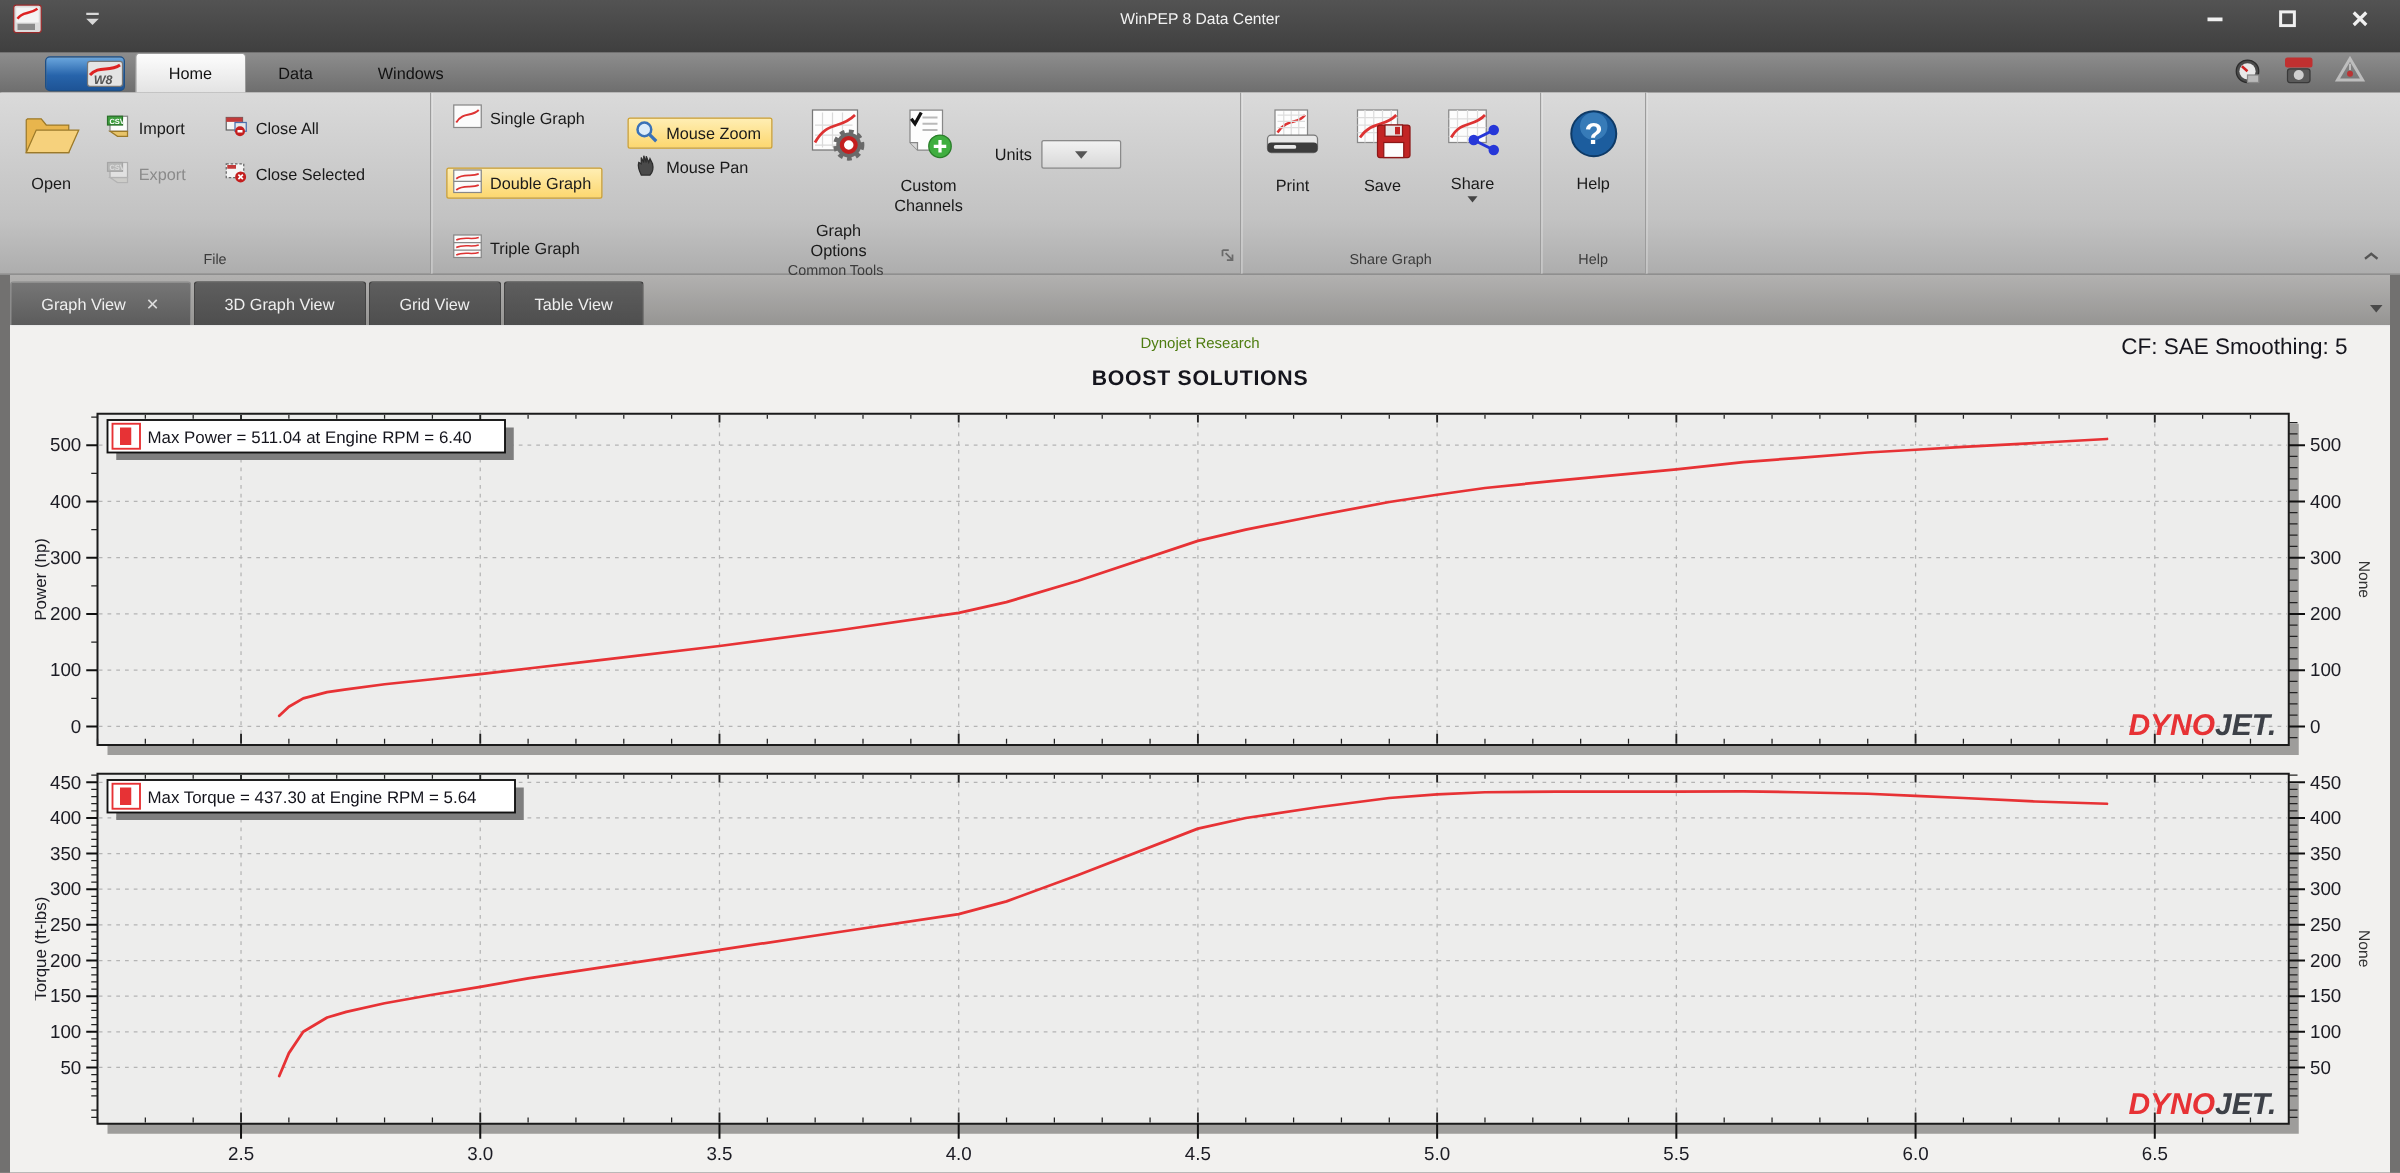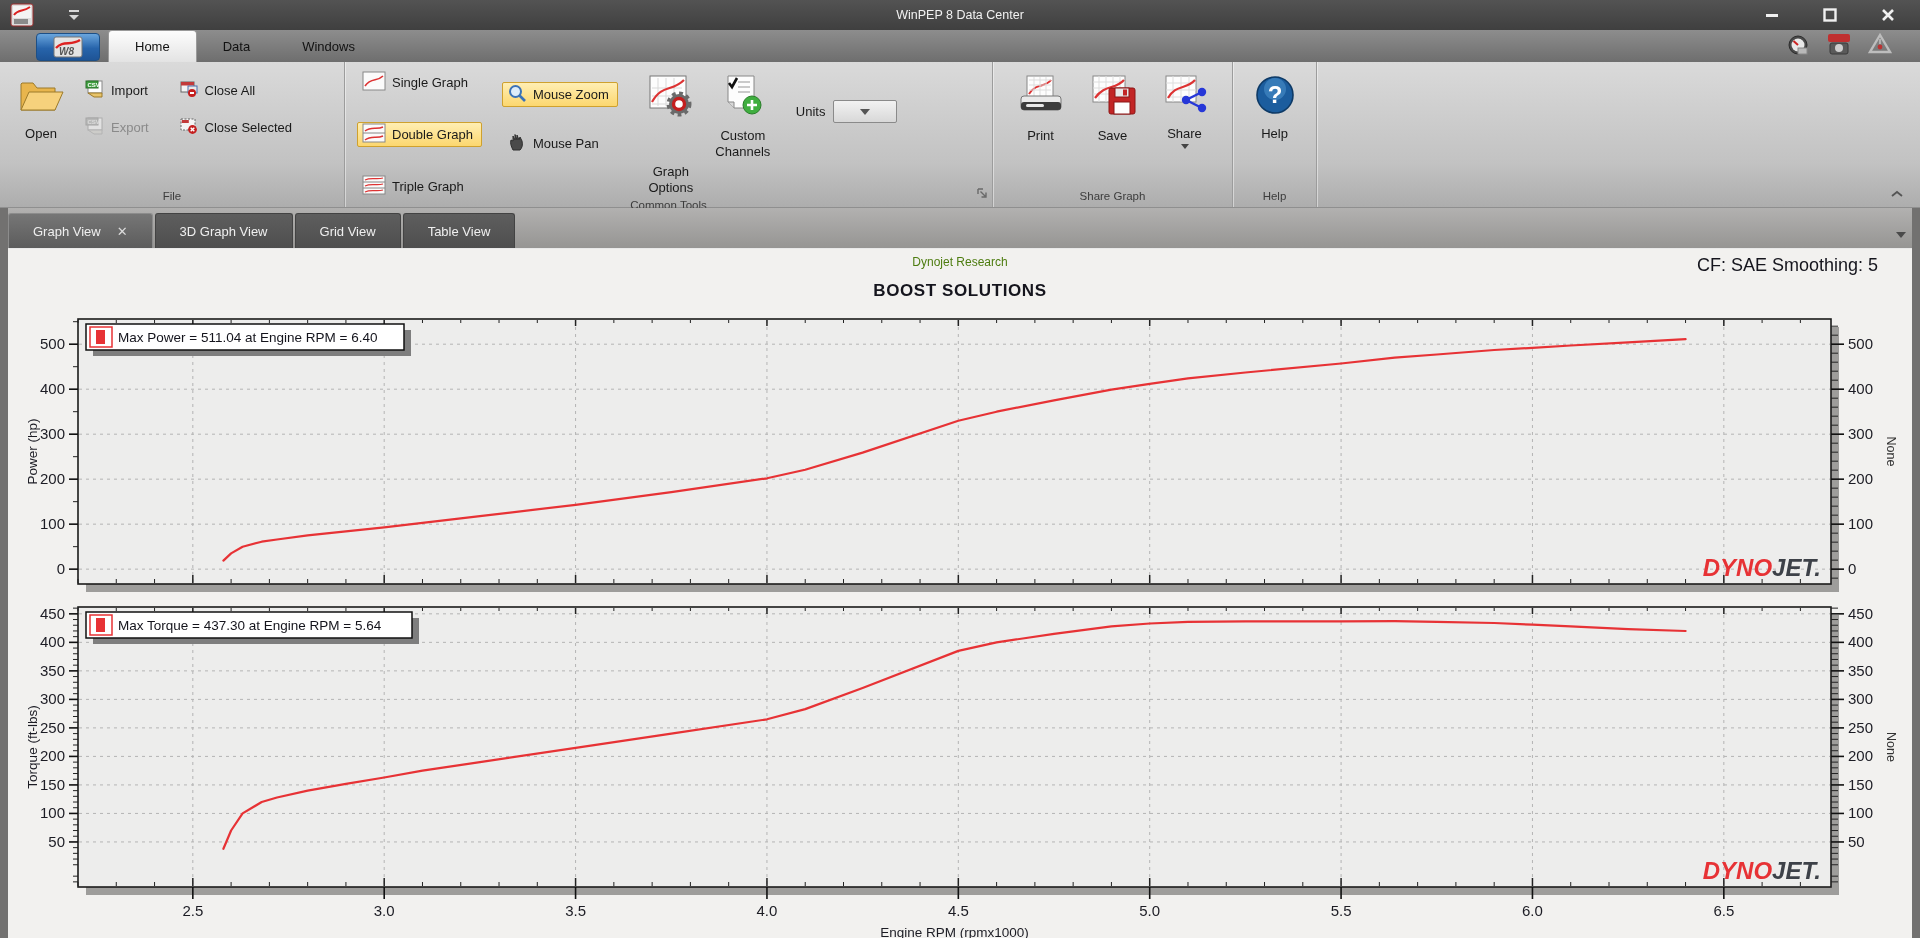--- a/index.html
+++ b/index.html
@@ -1,38 +1,38 @@
 <!DOCTYPE html>
 <html><head>
 <meta charset="utf-8">
 <style>
   * { margin:0; padding:0; box-sizing:border-box; }
   html,body { width:1920px; height:938px; overflow:hidden;
     font-family:"Liberation Sans", sans-serif; background:#6f6e6c; }
 
   
-  .titlebar { position:relative; height:30px;
+  .titlebar { position:relative; height:42px;
     background:linear-gradient(#535353,#3f3f3f); }
   .titlebar .app-ico { position:absolute; left:10px; top:3px; }
   .qat-drop { position:absolute; left:66px; top:8px; width:16px; height:14px;
     display:flex; align-items:center; justify-content:center; cursor:default; }
   .win-title { position:absolute; left:0; right:0; top:0; height:30px;
     display:flex; align-items:center; justify-content:center;
     color:#f2f2f2; font-size:12.5px; }
   .win-btns { position:absolute; right:22px; top:0; height:30px;
     display:flex; align-items:center; gap:38px; }
   .win-btn { width:20px; height:20px; display:flex; align-items:center; justify-content:center; }
 
   
   .tabrow { position:relative; height:32px;
     background:linear-gradient(#8d8d8d,#6e6e6e); }
   .appbtn { position:absolute; left:36px; top:3px; width:64px; height:28px;
     border-radius:4px; border:1px solid #1d4f86;
     background:linear-gradient(#6aa6dd,#2764ab 55%,#1e5496);
-    display:flex; align-items:center; justify-content:center; }
+    display:flex; align-items:center; justify-content:flex-end; }
   .rtabs { position:absolute; left:108px; top:0; height:32px; display:flex; }
   .rtab { padding:0 26px; height:32px; display:flex; align-items:center;
     font-size:13px; color:#111; }
   .rtab.active { background:linear-gradient(#fdfdfd,#e3e3e3);
     border-radius:4px 4px 0 0; border:1px solid #9a9a9a; border-bottom:none; }
   .tabrow-icons { position:absolute; right:28px; top:2px; height:28px;
     display:flex; align-items:center; gap:16px; }
 
   
   .ribbon { position:relative; height:146px;
@@ -250,21 +250,21 @@
                 <rect x="1" y="1" width="22" height="18" fill="#fbfbfb" stroke="#888"></rect>
                 <line x1="1" y1="7" x2="23" y2="7" stroke="#888"></line>
                 <line x1="1" y1="13" x2="23" y2="13" stroke="#888"></line>
                 <path d="M3 5 C9 2,15 5,21 3" stroke="#d33" stroke-width="1.2" fill="none"></path>
                 <path d="M3 11 C9 8,15 11,21 9" stroke="#d33" stroke-width="1.2" fill="none"></path>
                 <path d="M3 17 C9 14,15 17,21 15" stroke="#d33" stroke-width="1.2" fill="none"></path>
               </svg></span>
           <span>Triple Graph</span>
         </div>
       </div>
-      <div class="smallcol" style="margin-left:14px; padding-top:16px; gap:24px;">
+      <div class="smallcol" style="margin-left:14px; padding-top:16px; gap:2px;">
         <div class="smallbtn hl">
           <span>
             <svg width="20" height="20">
                 <circle cx="8.5" cy="8.5" r="5.5" fill="#dcecfa" stroke="#3a72b8" stroke-width="2"></circle>
                 <path d="M12.5 12.5 L18 18" stroke="#3a72b8" stroke-width="2.6"></path>
               </svg></span>
           <span>Mouse Zoom</span>
         </div>
         <div class="smallbtn">
           <span>
@@ -307,21 +307,21 @@
     </div>
     <div class="rgroup-label">Common Tools</div>
     <span class="dlg-launcher">
       <svg width="12" height="12">
           <path d="M2 2 L7 2 M2 2 L2 7" stroke="#6a6a6a" stroke-width="1.4" fill="none"></path>
           <path d="M4.5 4.5 L10 10 M10 5.5 L10 10 L5.5 10" stroke="#6a6a6a" stroke-width="1.4" fill="none"></path>
         </svg></span>
   </div>
 
   <div class="rgroup" style="width:240px;">
-    <div class="rgroup-content" style="justify-content:center;">
+    <div class="rgroup-content" style="justify-content:flex-start;">
       <div class="bigbtn">
         <span>
           <svg width="48" height="44">
               <rect x="10" y="2" width="26" height="22" fill="#fdfdfd" stroke="#888"></rect>
               <path d="M12 20 C20 8,28 14,34 6" stroke="#d33" stroke-width="2" fill="none"></path>
               <path d="M12 6 L34 6 M12 11 L34 11 M12 16 L34 16 M17 3 L17 22 M23 3 L23 22 M29 3 L29 22" stroke="#ddd"></path>
               <rect x="4" y="22" width="40" height="14" rx="3" fill="#e9e9e9" stroke="#777"></rect>
               <rect x="4" y="28" width="40" height="8" rx="3" fill="#3c3c3c"></rect>
               <rect x="9" y="30" width="18" height="3" rx="1.5" fill="#e8e8e8"></rect>
             </svg></span>

